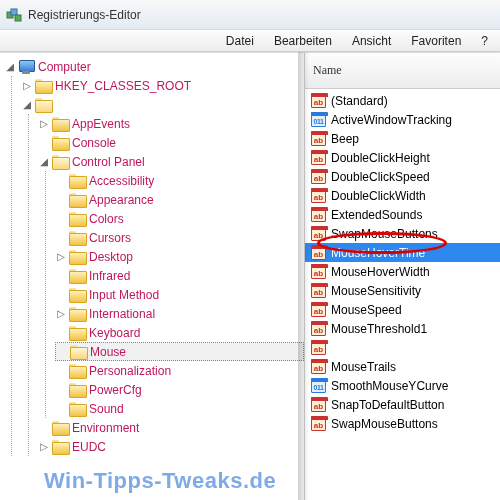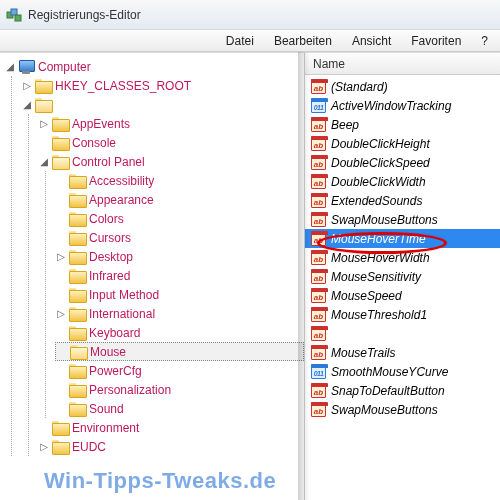--- a/index.html
+++ b/index.html
@@ -21,23 +21,23 @@
 .folder-icon::before { content:""; position:absolute; top:0; left:0; width:7px; height:4px; background: linear-gradient(180deg,#fde9a9,#f3c244); border-radius: 1px 1px 0 0; }
 .folder-icon::after { content:""; position:absolute; top:2px; left:0; width:16px; height:11px; background: linear-gradient(180deg,#fff0b8,#f3c244); border-radius: 1px; border:1px solid #d8a722; }
 .folder-icon.open::after { background: linear-gradient(180deg,#fff6d5,#f8d77c); }
 .computer-icon { width:16px; height:14px; display:inline-block; margin-right:4px; position:relative; }
 .computer-icon::before { content:""; position:absolute; top:0; left:1px; width:14px; height:10px; background: linear-gradient(180deg,#8fc5f2,#3a81d2); border:1px solid #205a9e; border-radius:1px; }
 .computer-icon::after { content:""; position:absolute; bottom:0; left:4px; width:8px; height:3px; background:#888; border-radius:1px; }
 .label { color: #be185d; }
 .children { margin-left: 16px; border-left: 1px dotted transparent; }
 .dots { border-left: 1px dotted #aaa; margin-left: 7px; padding-left: 9px; }
 .listpane { flex: 1; overflow: hidden; }
-.listhead { display: flex; background: linear-gradient(180deg,#fdfdfd,#ececec); border-bottom: 1px solid #ccc; height: 22px; align-items: center; }
+.listhead { display: flex; background: linear-gradient(180deg,#fdfdfd,#ececec); border-bottom: 1px solid #ccc; height: 36px; align-items: center; font-family: Liberation Serif, serif; }
 .listhead .col { padding: 0 8px; color: #333; }
-.listbody { padding: 2px 0; font-style: italic; }
+.listbody { padding: 2px 0; }
 .lrow { display: flex; align-items: center; height: 19px; padding: 0 6px; }
 .lrow.highlighted { background: #2d89ef; position:relative; }
 .lrow.highlighted .llabel { color: #fff; }
 .reg-icon { width: 15px; height: 15px; display: inline-flex; align-items: center; justify-content: center; margin-right: 5px; border: 1px solid; font-size: 8px; font-weight: bold; border-radius: 1px; position:relative; }
 .reg-icon::before { content:""; position:absolute; left:-1px; top:-1px; width:17px; height:4px; border-radius:1px 1px 0 0; }
 .reg-icon.str { background:#fdf1d1; border-color:#cc3030; }
 .reg-icon.str::before { background:#cc3030; }
 .reg-icon.str span { color:#cc3030; margin-top:4px; }
 .reg-icon.bin { background:#e1effc; border-color:#2b79d8; }
 .reg-icon.bin::before { background:#2b79d8; }
@@ -151,26 +151,26 @@
                     <span class="label">Keyboard</span>
                   </div>
                   <div class="row selected-tree">
                     <span class="spacer"></span>
                     <span class="folder-icon open"></span>
                     <span class="label">Mouse</span>
                   </div>
                   <div class="row">
                     <span class="spacer"></span>
                     <span class="folder-icon"></span>
+                    <span class="label">Personalization</span>
+                  </div>
+                  <div class="row">
+                    <span class="spacer"></span>
+                    <span class="folder-icon"></span>
                     <span class="label">PowerCfg</span>
-                  </div>
-                  <div class="row">
-                    <span class="spacer"></span>
-                    <span class="folder-icon"></span>
-                    <span class="label">Personalization</span>
                   </div>
                   <div class="row">
                     <span class="spacer"></span>
                     <span class="folder-icon"></span>
                     <span class="label">Sound</span>
                   </div>
                 </div>
             </div>
             <div class="row">
               <span class="spacer"></span>

